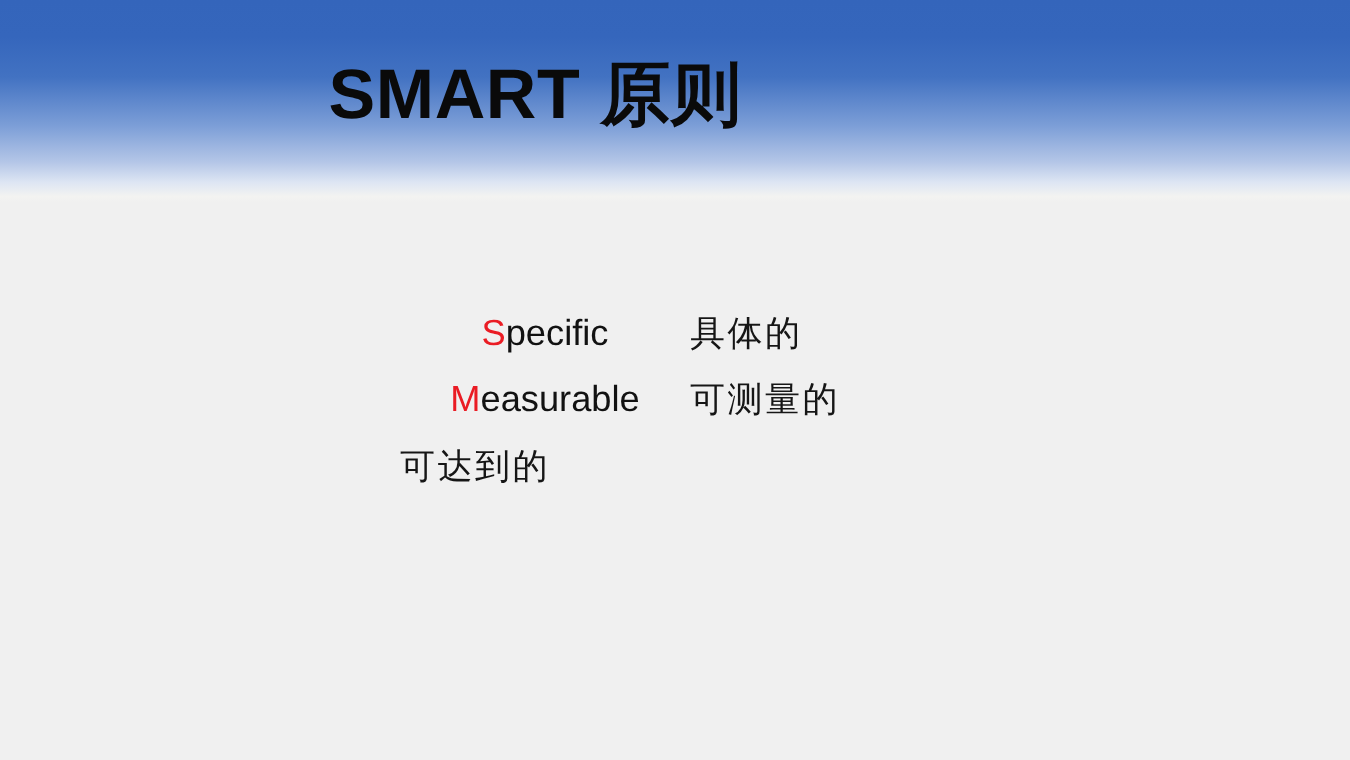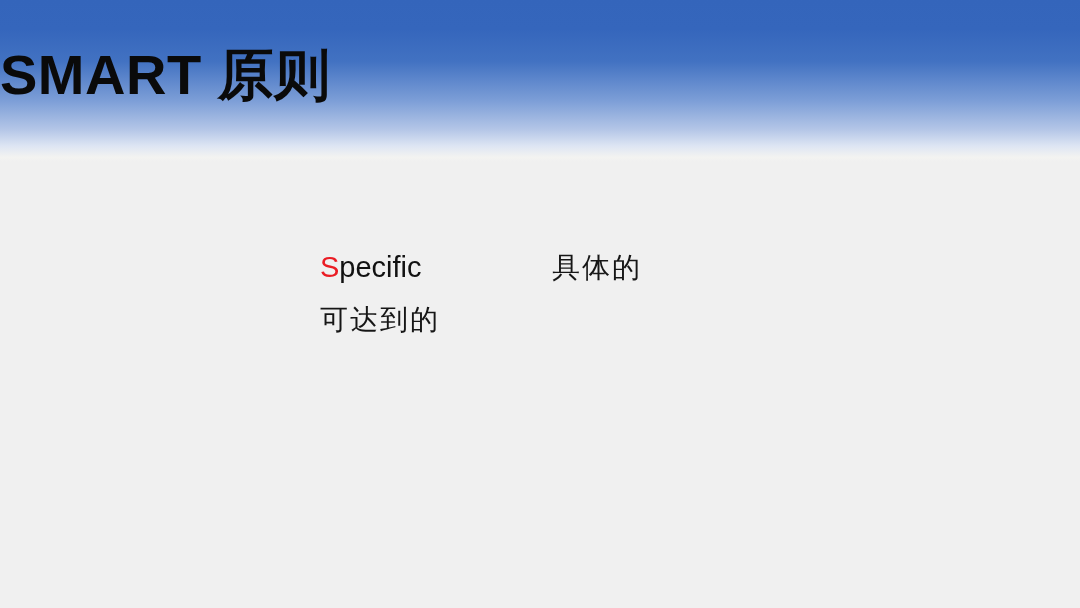--- a/index.html
+++ b/index.html
@@ -40,21 +40,21 @@
         #dde5f3 90%,
         #f3f3f1 97%,
         #f0f0f0 100%);
   }
 
   .slide-title {
     position: absolute;
     left: 0;
     top: 40px;
     width: 856px;
-    text-align: left;
+    text-align: center;
     font-size: 56px;
     line-height: 70px;
     font-weight: 700;
     color: #0a0a0a;
     letter-spacing: 0.5px;
     white-space: nowrap;
   }
   .slide-title .title-cn {
     margin-left: 16px;
     font-family: "Liberation Sans", "DejaVu Sans", sans-serif;
@@ -75,20 +75,21 @@
   }
 
   .term {
     width: 232px;
     flex: 0 0 232px;
     font-size: 29px;
     line-height: 34px;
     font-weight: 400;
     color: #121212;
     white-space: nowrap;
+    text-align: center;
   }
 
   .term .initial {
     color: #ea1c24;
   }
 
   .meaning {
     font-size: 28px;
     line-height: 34px;
     font-weight: 400;
@@ -108,20 +109,24 @@
     <span>SMART</span><span class="title-cn">原则</span>
   </div>
 
   <div class="smart-list">
 
     <div class="smart-row">
       <div class="term"><span class="initial">S</span><span>pecific</span></div>
       <div class="meaning">具体的</div>
     </div>
 
+    <div class="smart-row">
+      <div class="term"><span class="initial">M</span><span>easurable</span></div>
+      <div class="meaning">可测量的</div>
+    </div>
 
     <div class="smart-row">
       <div class="meaning">可达到的</div>
     </div>
 
     <div class="smart-row">
     </div>
 
 
   </div>

